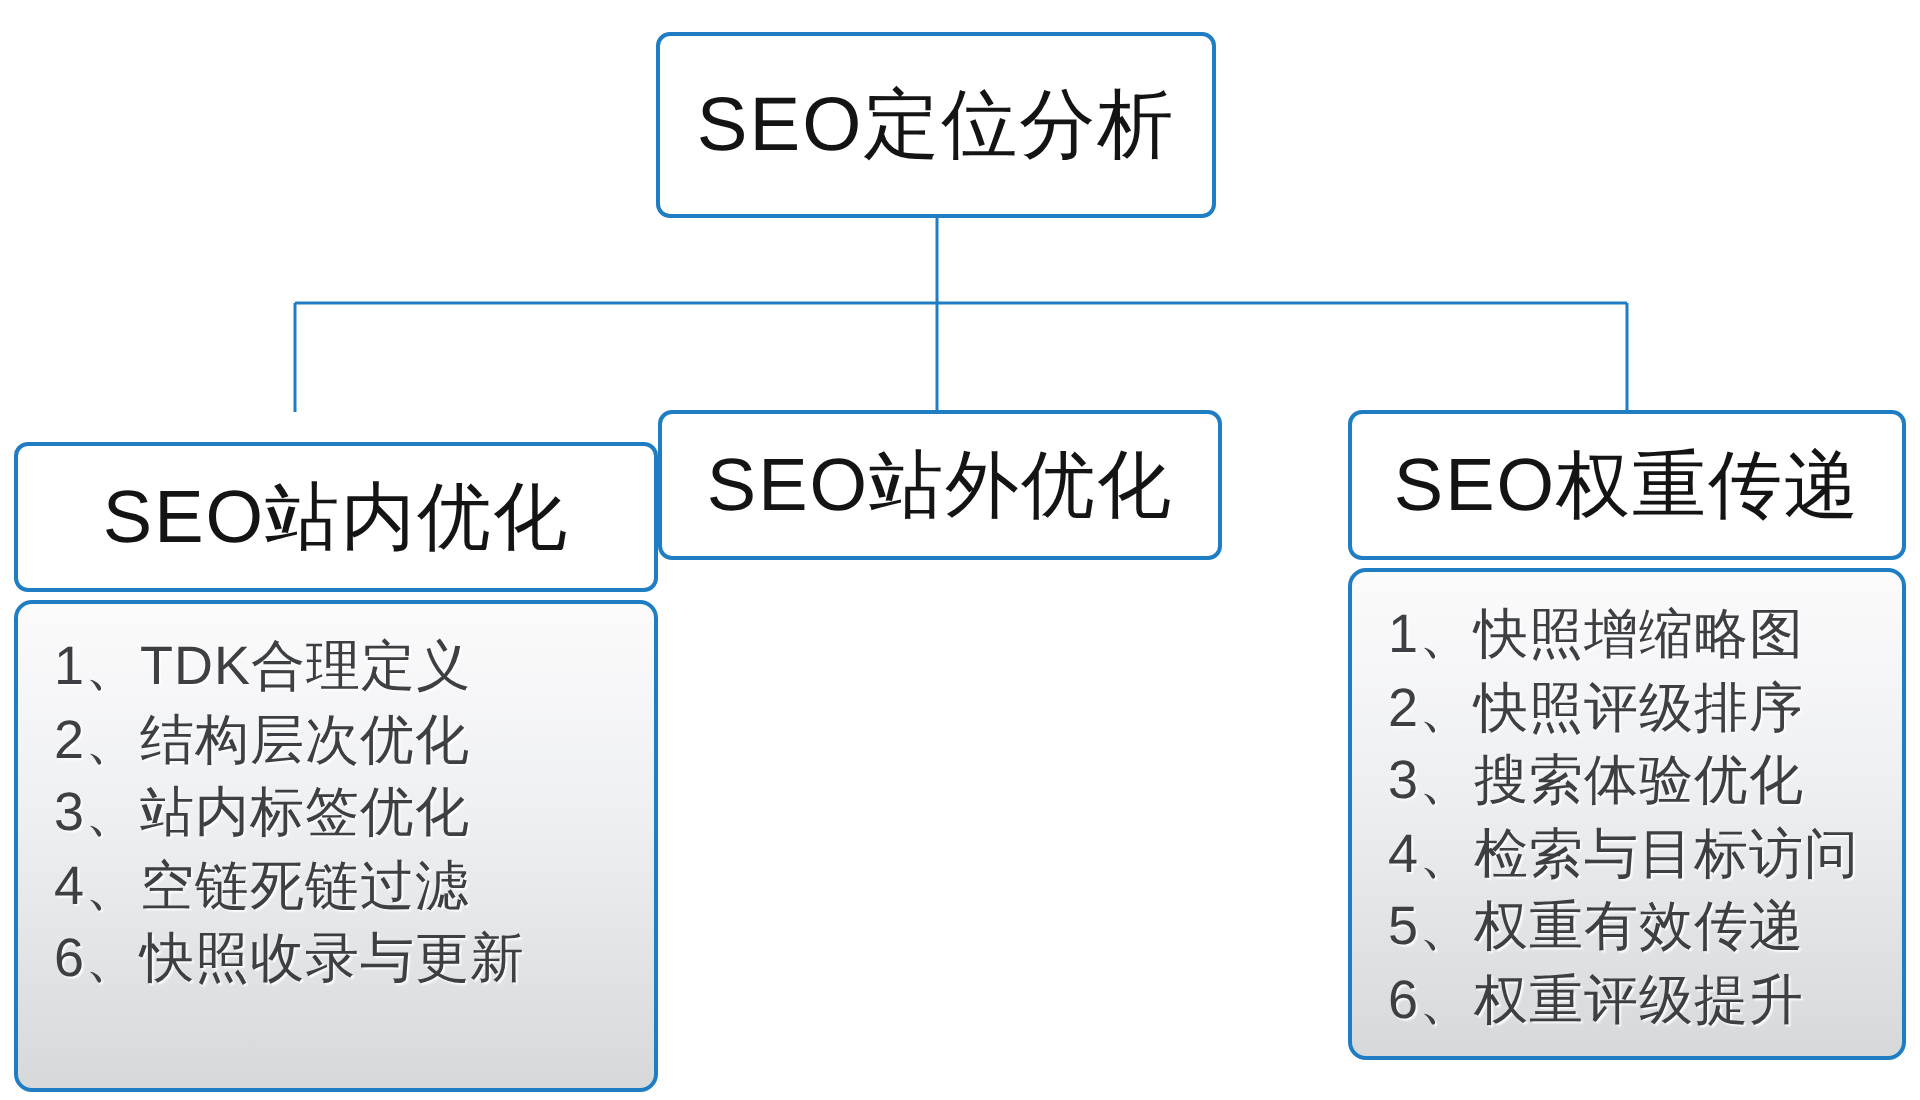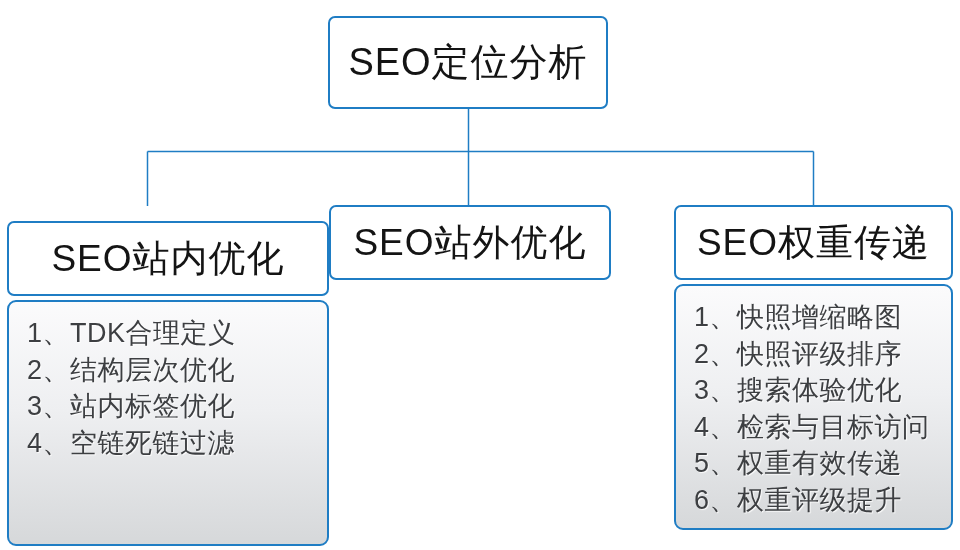--- a/index.html
+++ b/index.html
@@ -93,20 +93,21 @@
   <div class="col-0">
     <div class="node col-header">
       <span>SEO站内优化</span>
     </div>
   </div>
   <div class="col-list col-0">
     <p class="list-item">1、TDK合理定义</p>
     <p class="list-item">2、结构层次优化</p>
     <p class="list-item">3、站内标签优化</p>
     <p class="list-item">4、空链死链过滤</p>
+    <p class="list-item">6、快照收录与更新</p>
   </div>
 
   <div class="col-1">
     <div class="node col-header">
       <span>SEO站外优化</span>
     </div>
   </div>
 
   <div class="col-2">
     <div class="node col-header">

